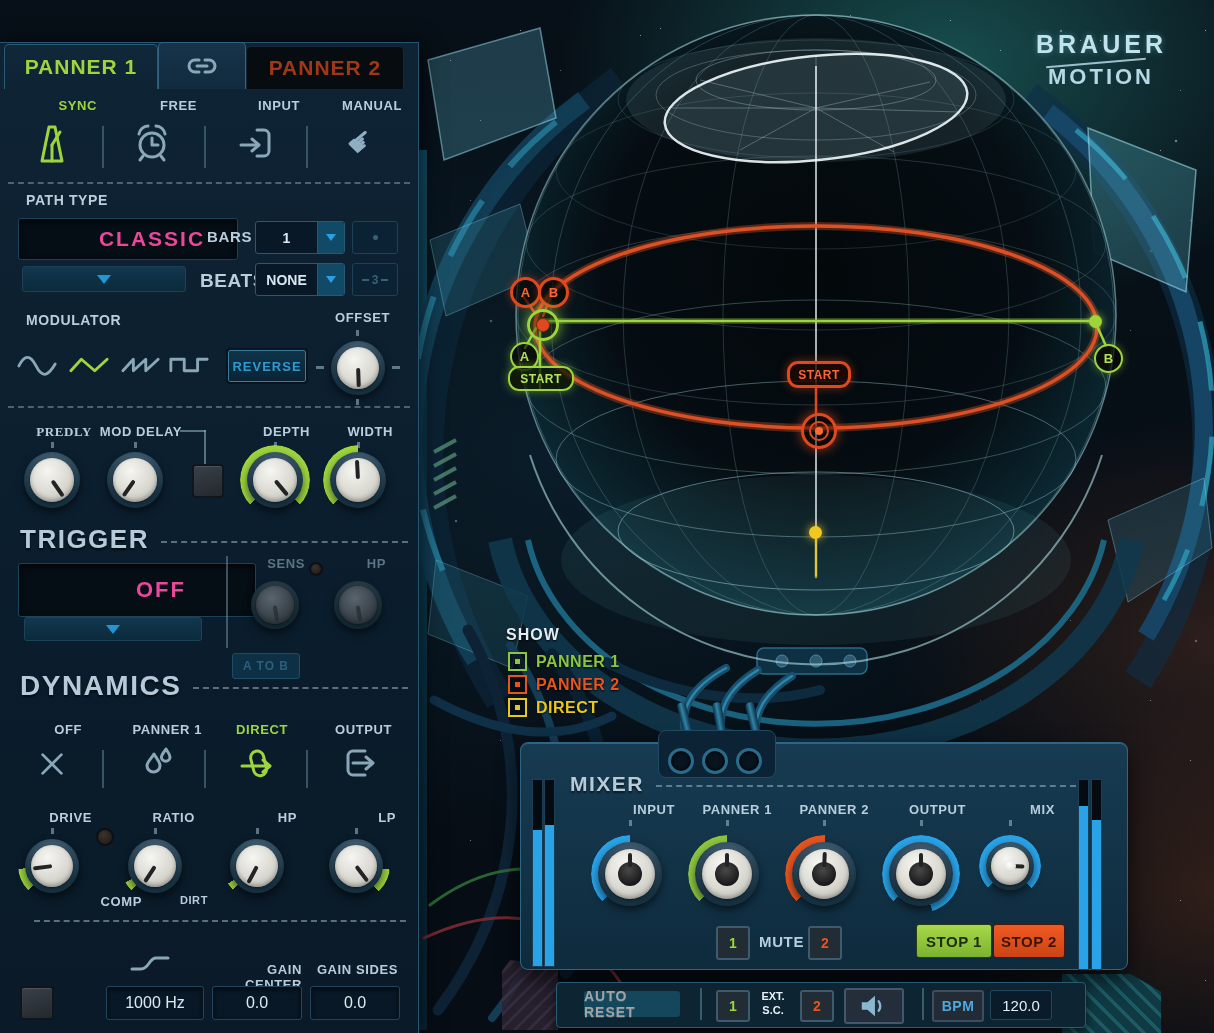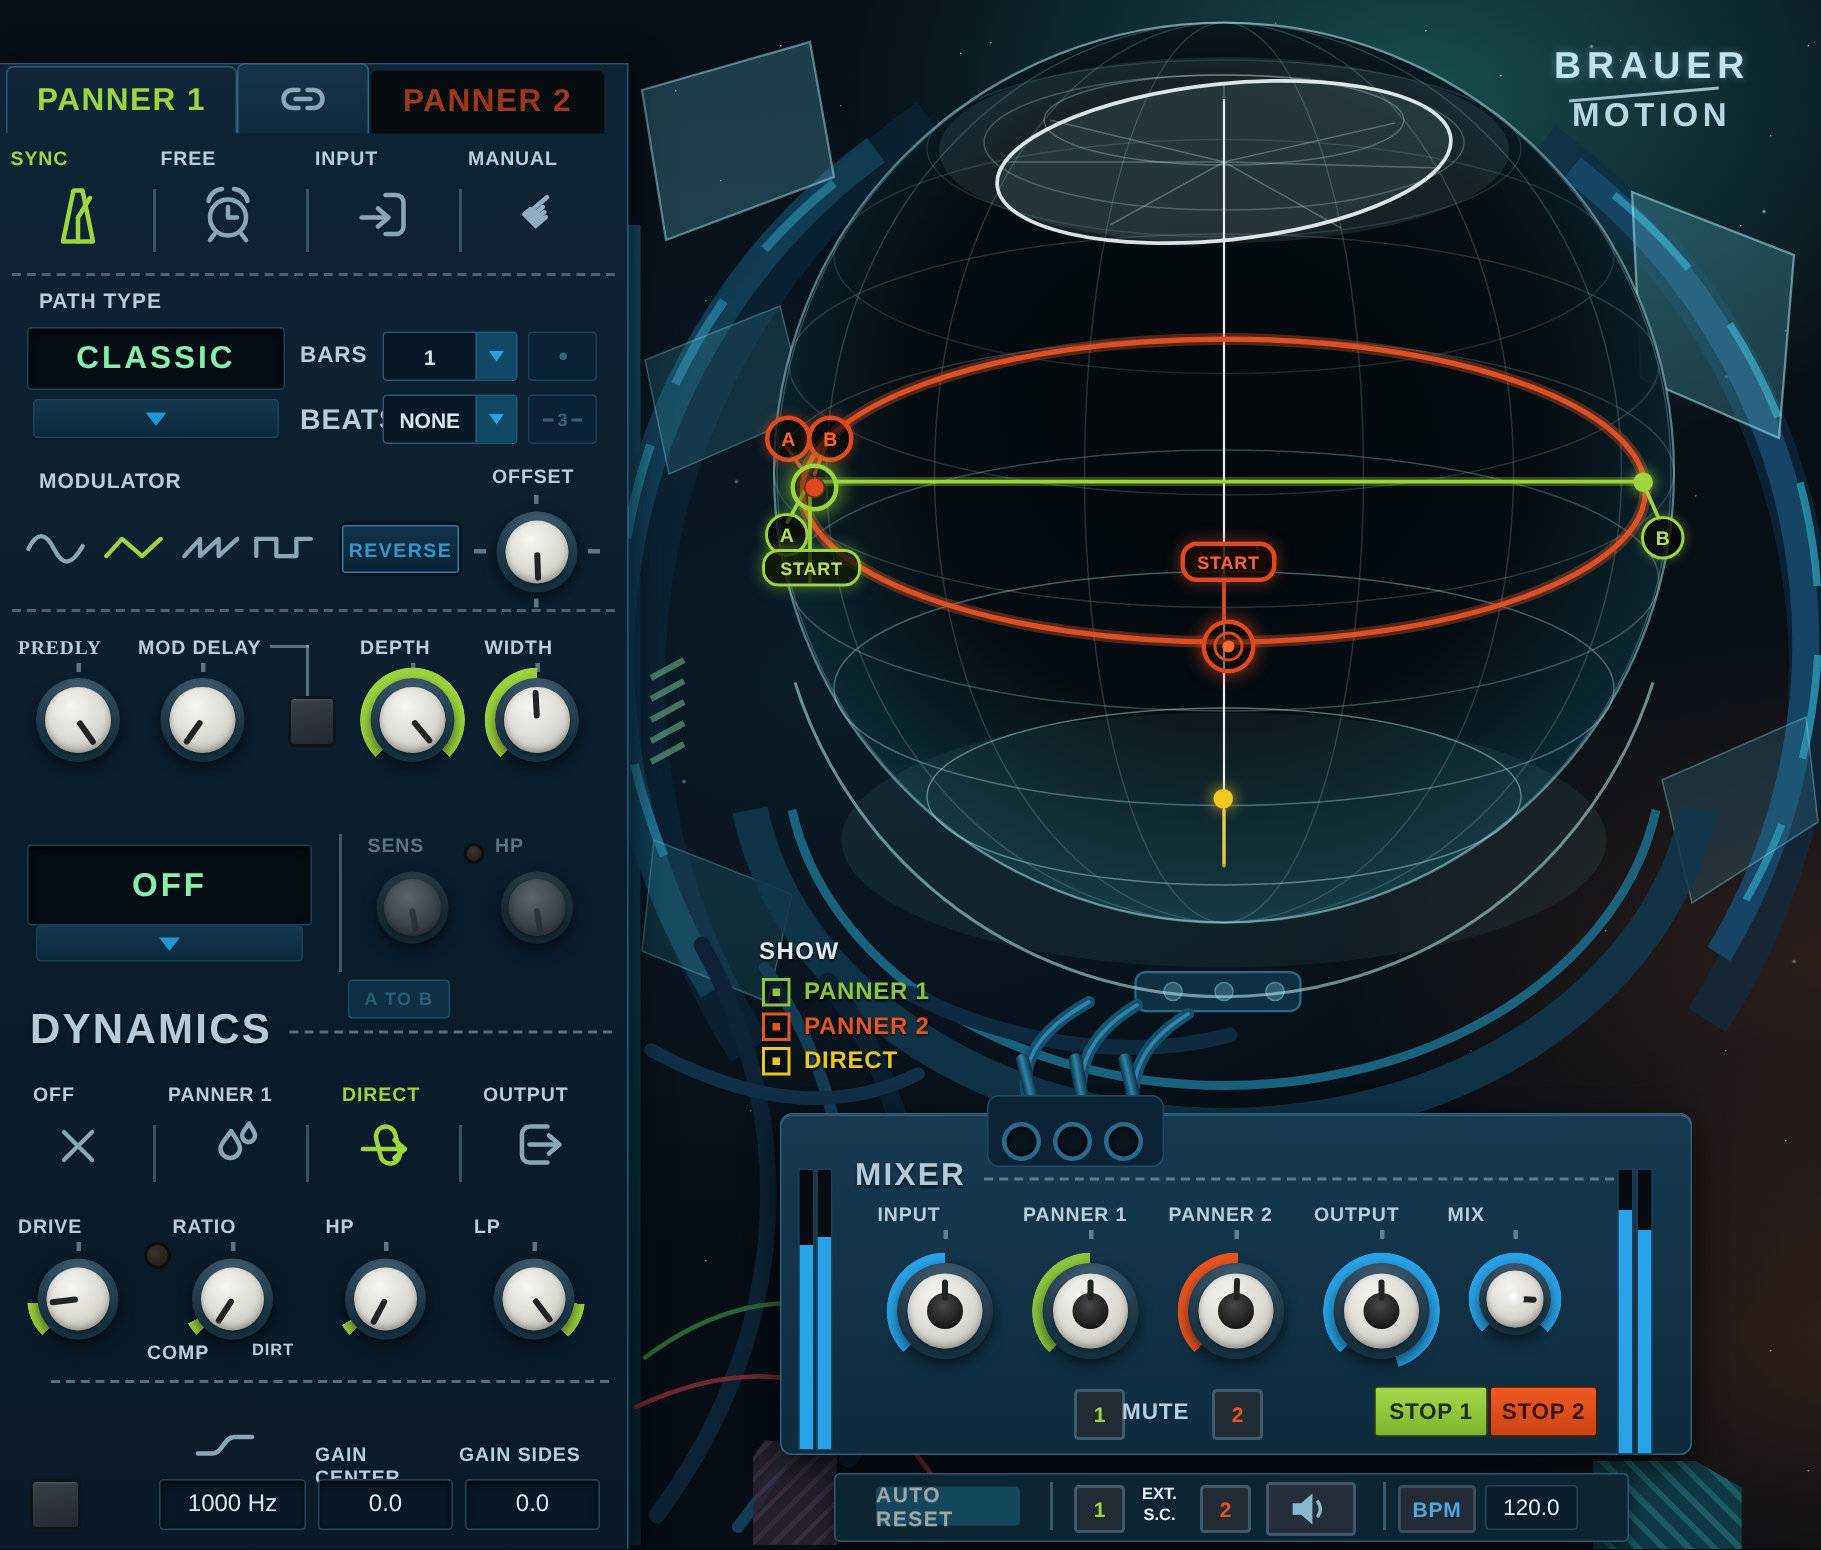--- a/index.html
+++ b/index.html
@@ -18,34 +18,34 @@
   .s2{width:2px;height:2px;background:transparent;border-radius:50%;z-index:1;
       box-shadow:1150px 250px 1px rgba(240,250,252,.7),1195px 640px 1px rgba(240,250,252,.5),490px 320px 1px rgba(240,250,252,.45),455px 520px 1px rgba(240,250,252,.5),1175px 140px 1px rgba(240,250,252,.7),620px 90px 1px rgba(240,250,252,.5),1060px 30px 1px rgba(240,250,252,.6);}
   #scene{left:0;top:0;z-index:2;}
   .edge-strip{left:418px;top:150px;width:9px;height:880px;z-index:1;opacity:.75;
       background:linear-gradient(180deg,#17607c,#0e3c52 60%,#0a2c3e);}
   
   .panel{left:0;top:42px;width:418px;height:991px;z-index:7;
       background:linear-gradient(180deg,#0e2334,#0a1c2b 70%,#0a1a28);
       border-right:1px solid #27546e;border-top:1px solid #27546e;box-shadow:4px 0 18px rgba(0,0,0,.6);}
   .z8{z-index:8;}
-  .lab{font-weight:700;color:#b9cedc;font-size:13px;letter-spacing:.6px;text-align:left;}
+  .lab{font-weight:700;color:#b9cedc;font-size:13px;letter-spacing:.6px;text-align:right;}
   .lab.dim{color:#5a7585;}
   .hdr{display:flex;align-items:center;z-index:8;}
   .hdr .t{font-weight:700;color:#b6cbda;letter-spacing:1.5px;text-shadow:0 2px 2px rgba(0,0,0,.6);}
   .hdr .dots{flex:1;border-top:2px dashed rgba(165,195,210,.5);margin-left:12px;margin-top:4px;}
   .dash{border-top:2px dashed rgba(150,180,195,.45);z-index:8;}
   .tab{display:flex;align-items:center;justify-content:center;font-weight:700;font-size:21px;letter-spacing:1px;border-radius:5px 5px 0 0;z-index:8;}
   .tab1{background:linear-gradient(180deg,#11283a,#0e2334);border:1px solid #2a5a74;border-bottom:none;color:#9ed53d;}
   .tabL{background:linear-gradient(180deg,#16344a,#112a3e);border:1px solid #2f6482;border-bottom:none;}
   .tab2{background:#070c10;border:1px solid #16283a;border-bottom:none;color:#a03818;}
   .vsep{width:2px;background:#45626f;opacity:.8;z-index:8;}
-  .selbox{background:#050d15;border:1px solid #1c4258;border-radius:3px;color:#86efac;
+  .selbox{background:#050d15;border:1px solid #1c4258;border-radius:3px;color:#ec4899;
       font-weight:700;display:flex;align-items:center;justify-content:center;letter-spacing:2px;z-index:8;
-      box-shadow:inset 0 2px 6px rgba(0,0,0,.8);}
+      box-shadow:inset 0 2px 6px rgba(0,0,0,.8);padding-left:48px;}
   .arrowbar{background:linear-gradient(180deg,#12374f,#0b2a3c);border:1px solid #1c4258;border-radius:3px;
       display:flex;align-items:center;justify-content:center;z-index:8;}
   .tri{width:0;height:0;border-left:7px solid transparent;border-right:7px solid transparent;border-top:9px solid #2196d3;}
   .ddl{background:#081826;border:1.5px solid #29587300;border:1.5px solid #295873;border-radius:3px;display:flex;z-index:8;overflow:hidden;}
   .ddl .val{flex:1;display:flex;align-items:center;justify-content:center;color:#d9e7f0;font-weight:700;font-size:14px;}
   .ddl .cell{width:26px;background:#114a66;border-left:1px solid #295873;display:flex;align-items:center;justify-content:center;}
   .ddl .cell .tri{border-left-width:5px;border-right-width:5px;border-top-width:7px;border-top-color:#2aa0e0;}
   .smallbtn{background:#0b2234;border:1px solid #1d4258;border-radius:3px;display:flex;align-items:center;justify-content:center;z-index:8;}
   .revbtn{background:linear-gradient(180deg,#103349,#0a2436);border:1px solid #3a7a9a;outline:2px solid #081420;border-radius:2px;
       color:#2f9ad0;font-weight:700;font-size:13px;letter-spacing:1px;display:flex;align-items:center;justify-content:center;z-index:8;}
@@ -458,20 +458,24 @@
       <div class="cap"></div>
       <div class="ptr"></div>
     </div>
   <div class="knob" style="left:330px;top:452px;width:56px;height:56px;--a:-3deg;">
     <div class="arc" style="background:conic-gradient(from 225deg,#9ed53d 135deg,transparent 0);"></div>
     <div class="bez"></div>
       <div class="cap"></div>
       <div class="ptr"></div>
     </div>
 
+  <div class="abs hdr" style="left:20px;top:524px;width:388px;">
+    <span class="t" style="font-size:26px;">TRIGGER</span>
+    <div class="dots"></div>
+  </div>
   <div class="abs selbox" style="left:18px;top:563px;width:188px;height:52px;font-size:22px;">
       <span>OFF</span>
     </div>
   <div class="abs arrowbar" style="left:24px;top:617px;width:176px;height:22px;">
       <div class="tri"></div>
     </div>
   <div class="abs z8" style="left:226px;top:556px;width:2px;height:92px;background:rgba(120,150,165,.5);"></div>
   <div class="abs lab dim z8" style="left:245px;top:556px;width:60px;">SENS</div>
   <div class="abs lab dim z8" style="left:330px;top:556px;width:56px;">HP</div>
   <div class="abs led" style="left:309px;top:562px;width:10px;height:10px;"></div>

